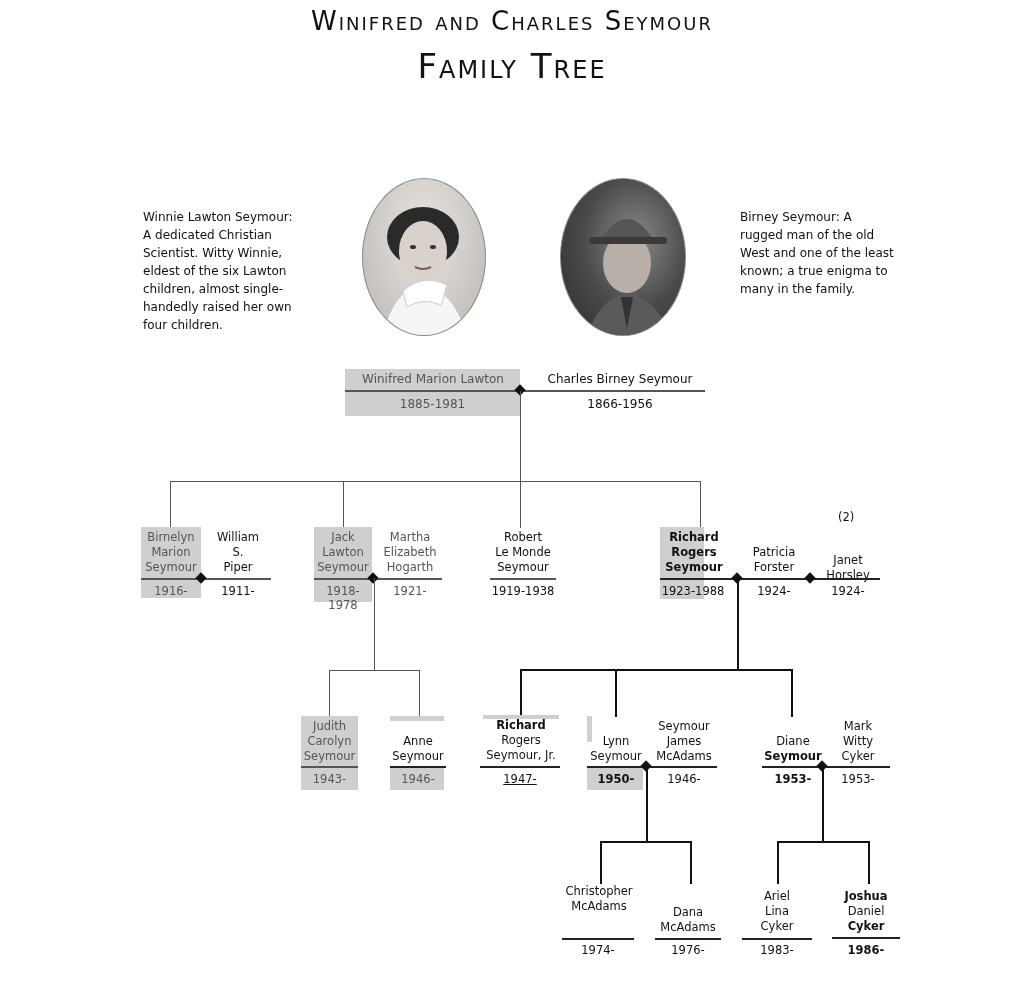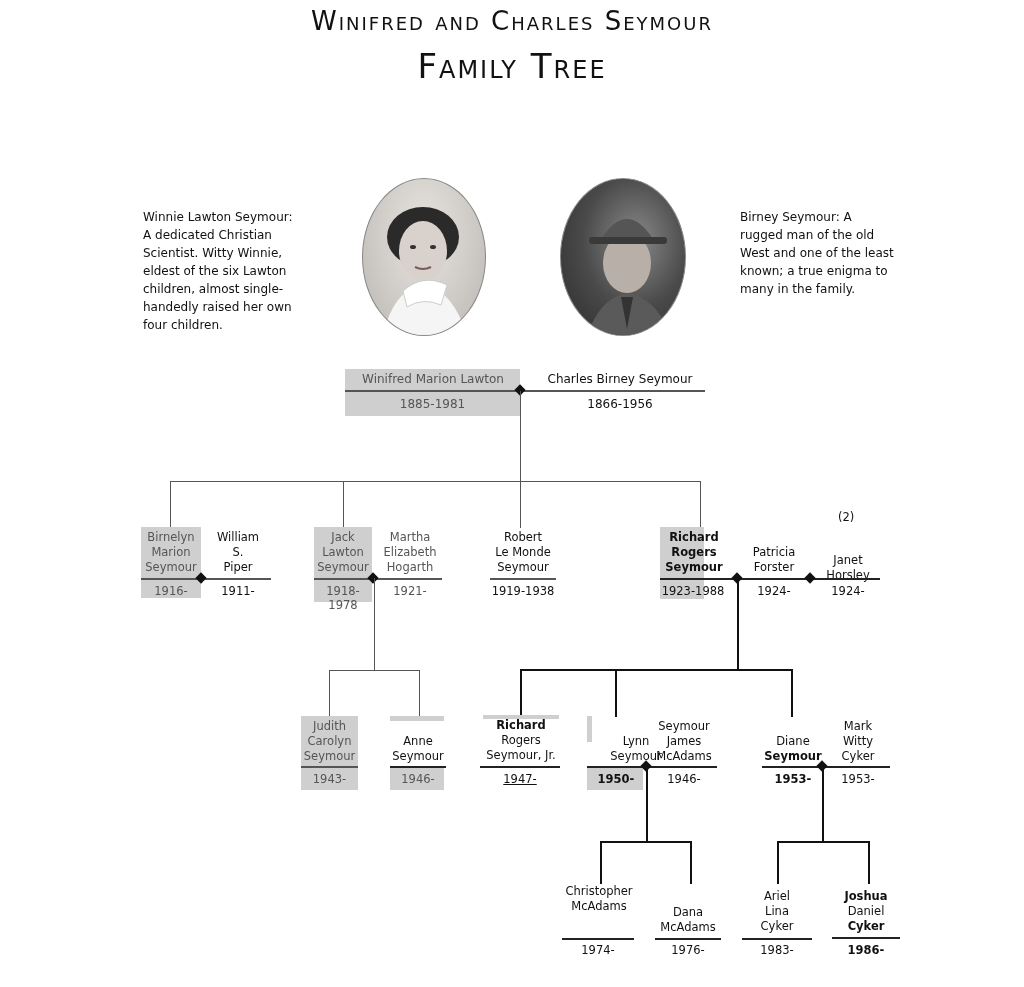--- a/index.html
+++ b/index.html
@@ -174,21 +174,21 @@
 <div class="person" style="left:480px; top:718px; width:82px;">
   <span class="nm" style="font-weight:bold;">Richard</span>
   <span class="nm">Rogers</span>
   <span class="nm">Seymour, Jr.</span>
 </div>
 <div class="rule" style="left:480px; top:766px; width:80px;"></div>
 <div class="yr" style="left:480px; top:772px; width:80px;text-decoration:underline;">1947-</div>
 
 <div class="hl" style="left:587px; top:716px; width:5px; height:26px;"></div>
 <div class="hl" style="left:587px; top:768px; width:56px; height:22px;"></div>
-<div class="person" style="left:587px; top:734px; width:58px;margin-left:20px;">
+<div class="person" style="left:587px; top:734px; width:58px;">
   <span class="nm">Lynn</span>
   <span class="nm">Seymour</span>
 </div>
 <div class="yr bold" style="left:587px; top:772px; width:58px;">1950-</div>
 
 <div class="person" style="left:652px; top:719px; width:64px;">
   <span class="nm">Seymour</span>
   <span class="nm">James</span>
   <span class="nm">McAdams</span>
 </div>

